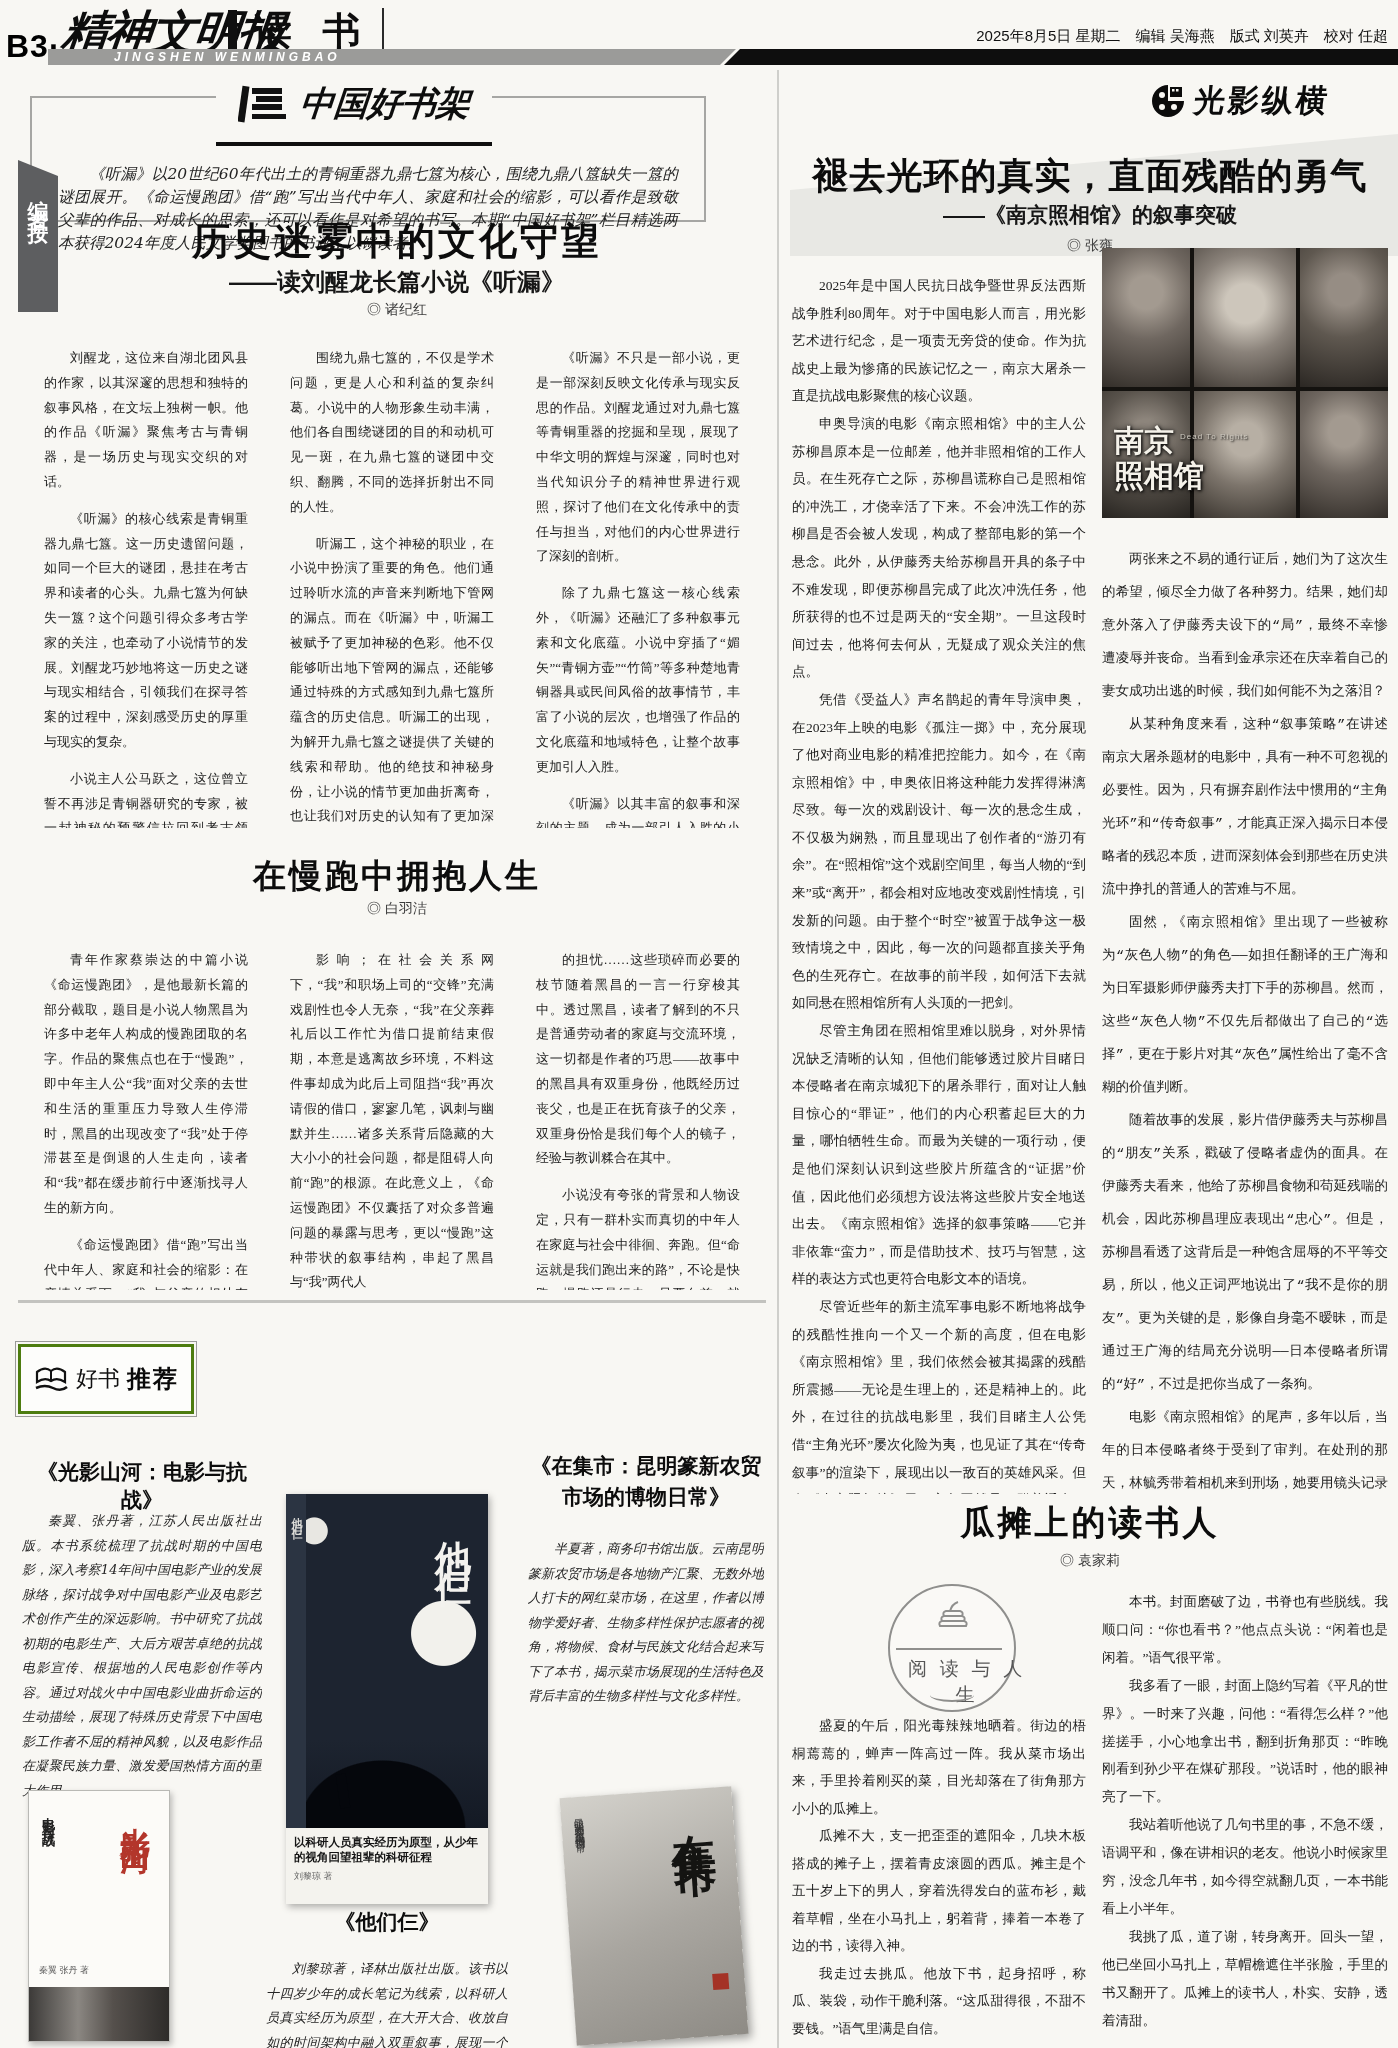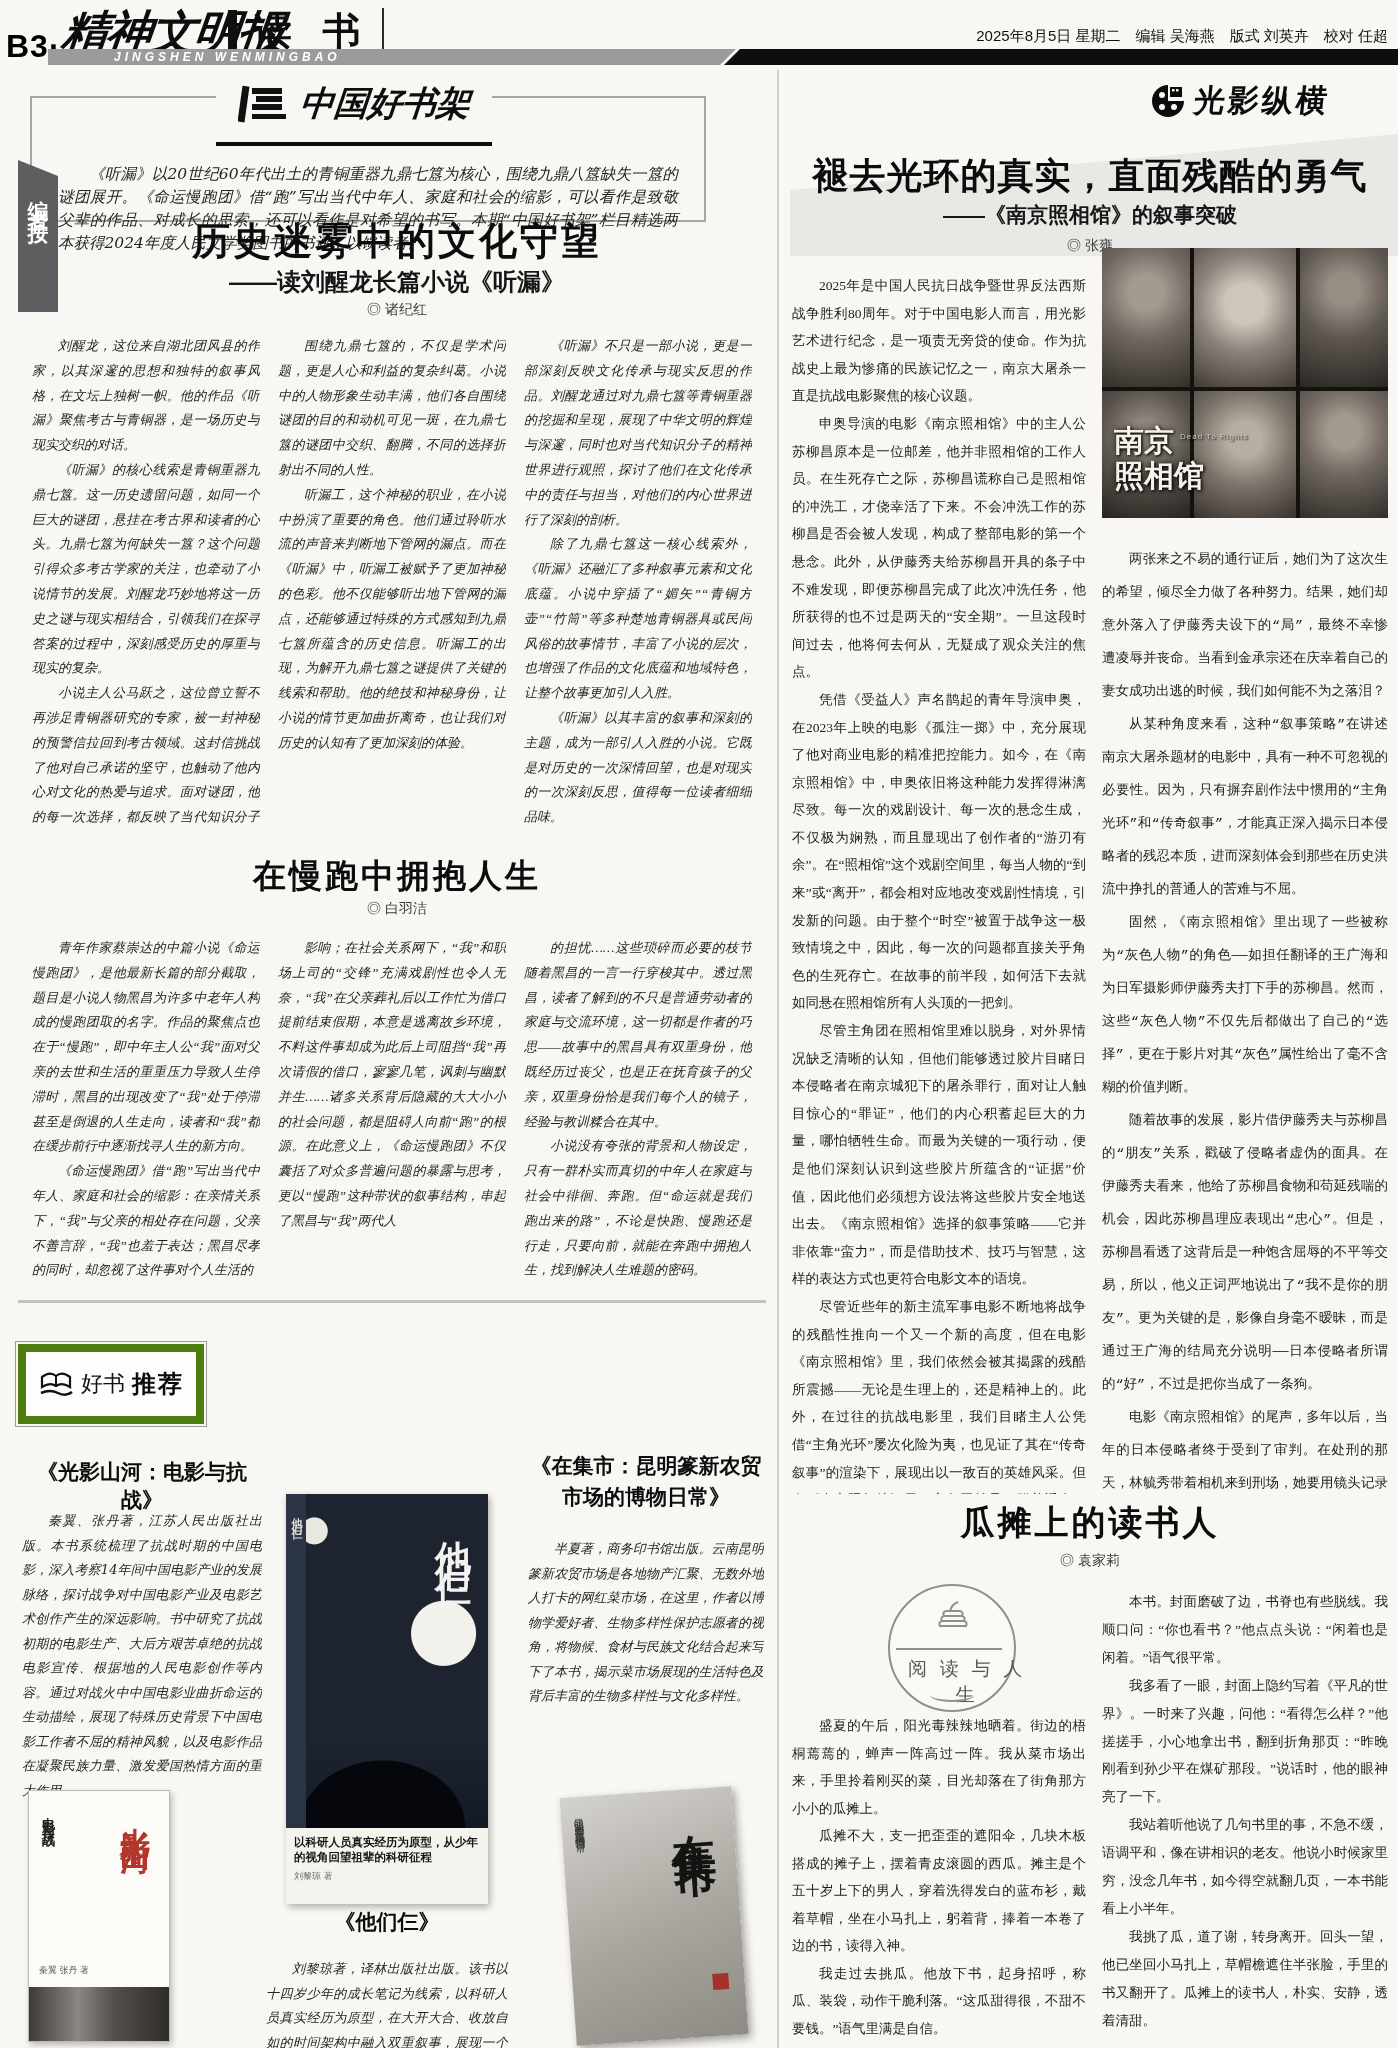--- a/index.html
+++ b/index.html
@@ -30,38 +30,38 @@
   .shelf-logo .txt{font:italic bold 34px "DejaVu Serif",serif;color:#0d0d0d;transform:skewX(-5deg);}
   .intro-text{left:58px;top:147px;width:620px;font:italic 15.5px/23px "DejaVu Serif",serif;
               color:#222;text-align:justify;text-indent:2em;}
   .v-divider{left:777px;top:70px;width:2px;height:1978px;background:#cfcfcb;}
   .h-divider{left:18px;top:1300px;width:748px;height:3px;background:#c3c3bf;}
   
   .t-center{text-align:center;}
   .a-title{font-weight:bold;color:#0c0c0c;}
   .byline{font-size:14px;color:#3c3c3c;}
   .bodycol{font:13px/24.8px "Liberation Serif",serif;color:#1c1c1c;text-align:justify;overflow:hidden;}
-  .bodycol p{margin:0;text-indent:2em;font-style:italic;}
+  .bodycol p{margin:12px;text-indent:2em;}
   .bodycol-r{font:13.5px/27.6px "Liberation Serif",serif;color:#1c1c1c;text-align:justify;overflow:hidden;}
   .bodycol-r p{margin:0;text-indent:2em;}
   
   .a1-title{left:30px;top:216px;width:734px;font-size:38px;letter-spacing:3px;}
   .a1-sub{left:30px;top:266px;width:734px;font-size:24px;font-weight:600;color:#161616;}
   .a1-byline{left:30px;top:301px;width:734px;}
   .a1c1{left:32px;top:334px;width:228px;height:494px;}
   .a1c2{left:278px;top:334px;width:228px;height:494px;}
   .a1c3{left:524px;top:334px;width:228px;height:494px;}
   
   .a2-title{left:30px;top:854px;width:734px;font-size:33px;letter-spacing:3px;}
   .a2-byline{left:30px;top:900px;width:734px;}
   .a2c1{left:32px;top:936px;width:228px;height:354px;}
   .a2c2{left:278px;top:936px;width:228px;height:354px;}
   .a2c3{left:524px;top:936px;width:228px;height:354px;}
   
-  .gb-badge{left:18px;top:1344px;width:170px;height:64px;border:8px solid #4d7c0f;box-shadow:0 0 0 2px #f8f7f3,0 0 0 3px #9a9a98;
+  .gb-badge{left:18px;top:1344px;width:170px;height:64px;border:3px solid #4d7c0f;box-shadow:0 0 0 2px #f8f7f3,0 0 0 3px #9a9a98;
             background:#fdfdfb;display:flex;align-items:center;justify-content:center;gap:7px;}
   .gb-badge .b1{font:22px "Liberation Sans",sans-serif;color:#111;}
   .gb-badge .b2{font:bold 24px "Liberation Sans",sans-serif;color:#0a0a0a;letter-spacing:2px;}
   .rv-title{font-weight:bold;font-size:21px;color:#0c0c0c;}
   .rv-text{font:italic 13px/24.5px "DejaVu Serif",serif;color:#242424;text-align:justify;text-indent:2em;overflow:hidden;}
   .rv1-title{left:22px;top:1458px;width:240px;}
   .rv1-text{left:22px;top:1496px;width:240px;height:292px;}
   .rv2-title{left:270px;top:1908px;width:234px;}
   .rv2-text{left:266px;top:1944px;width:242px;height:100px;}
   .rv3-title{left:530px;top:1450px;width:232px;line-height:31px;}

